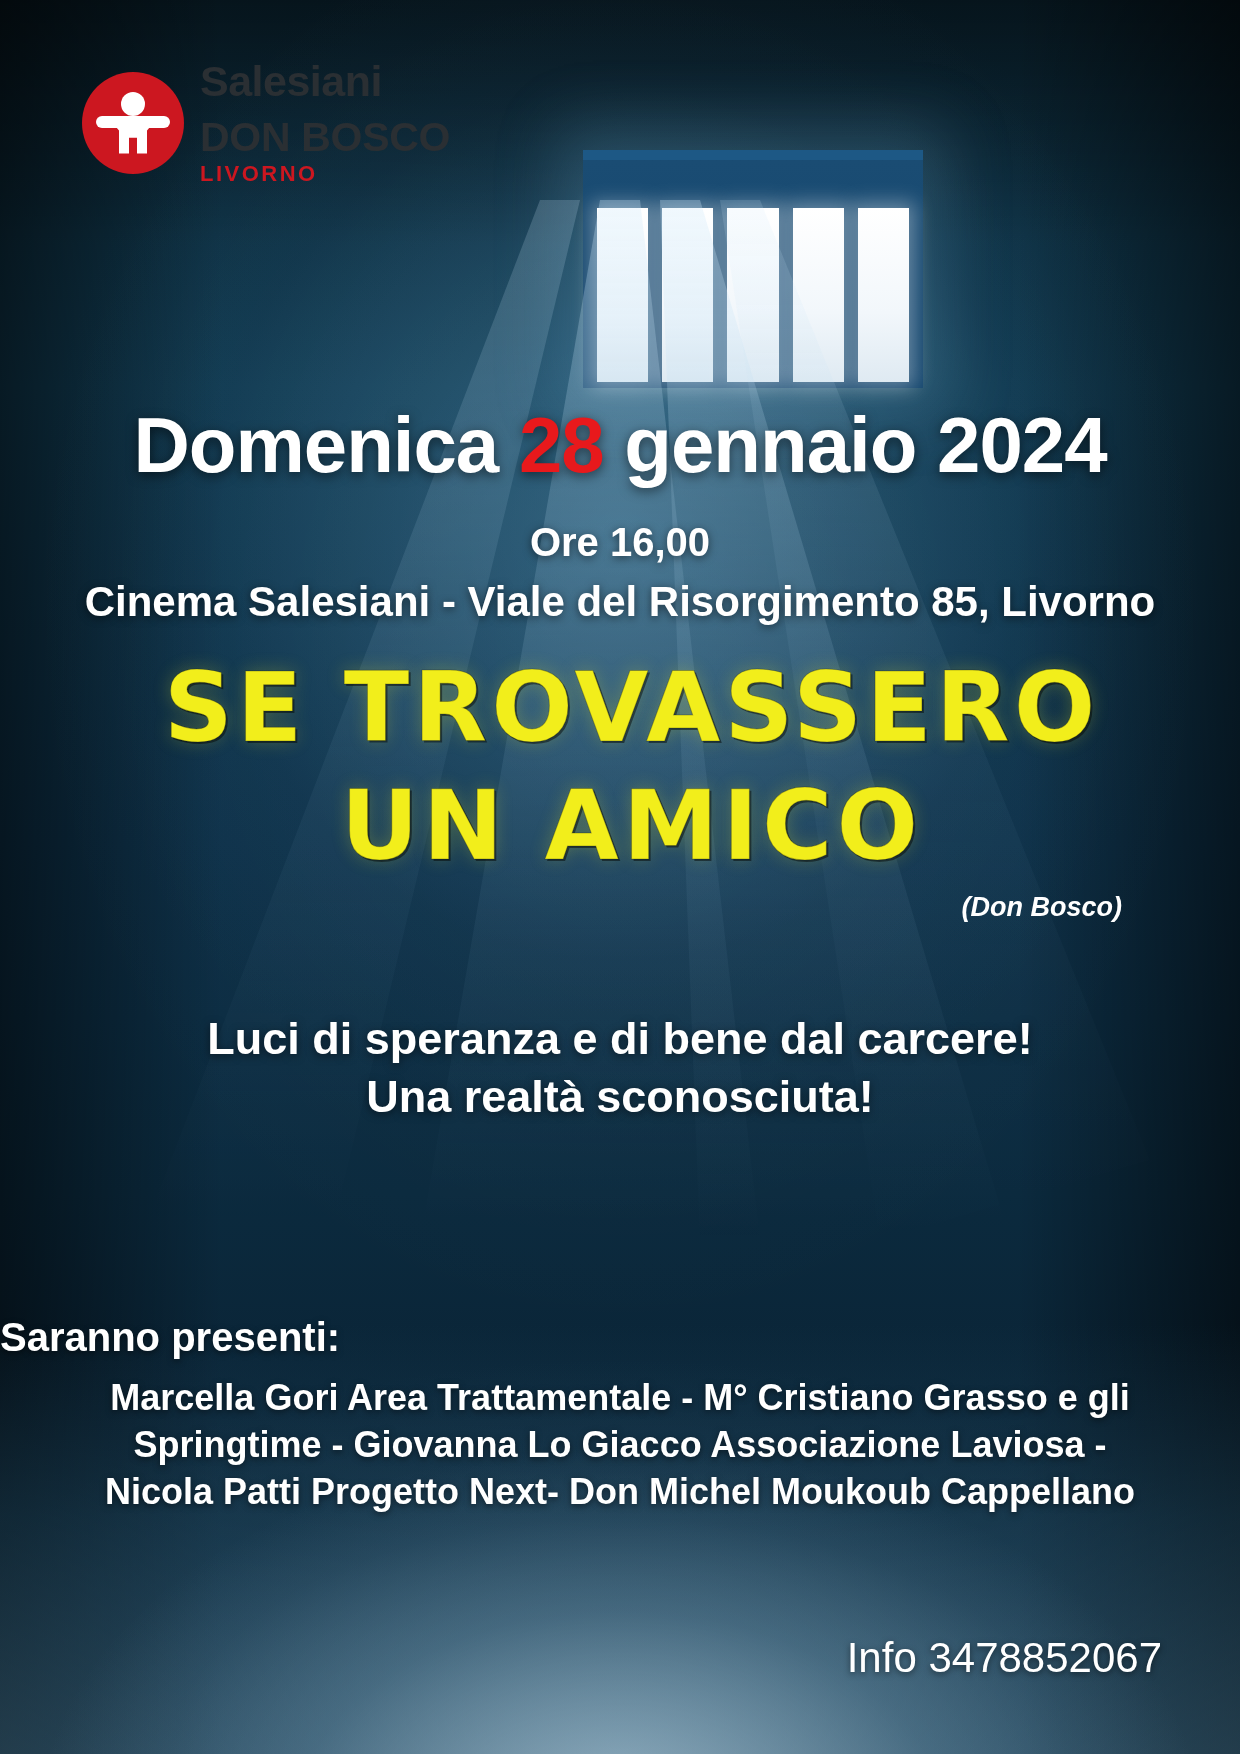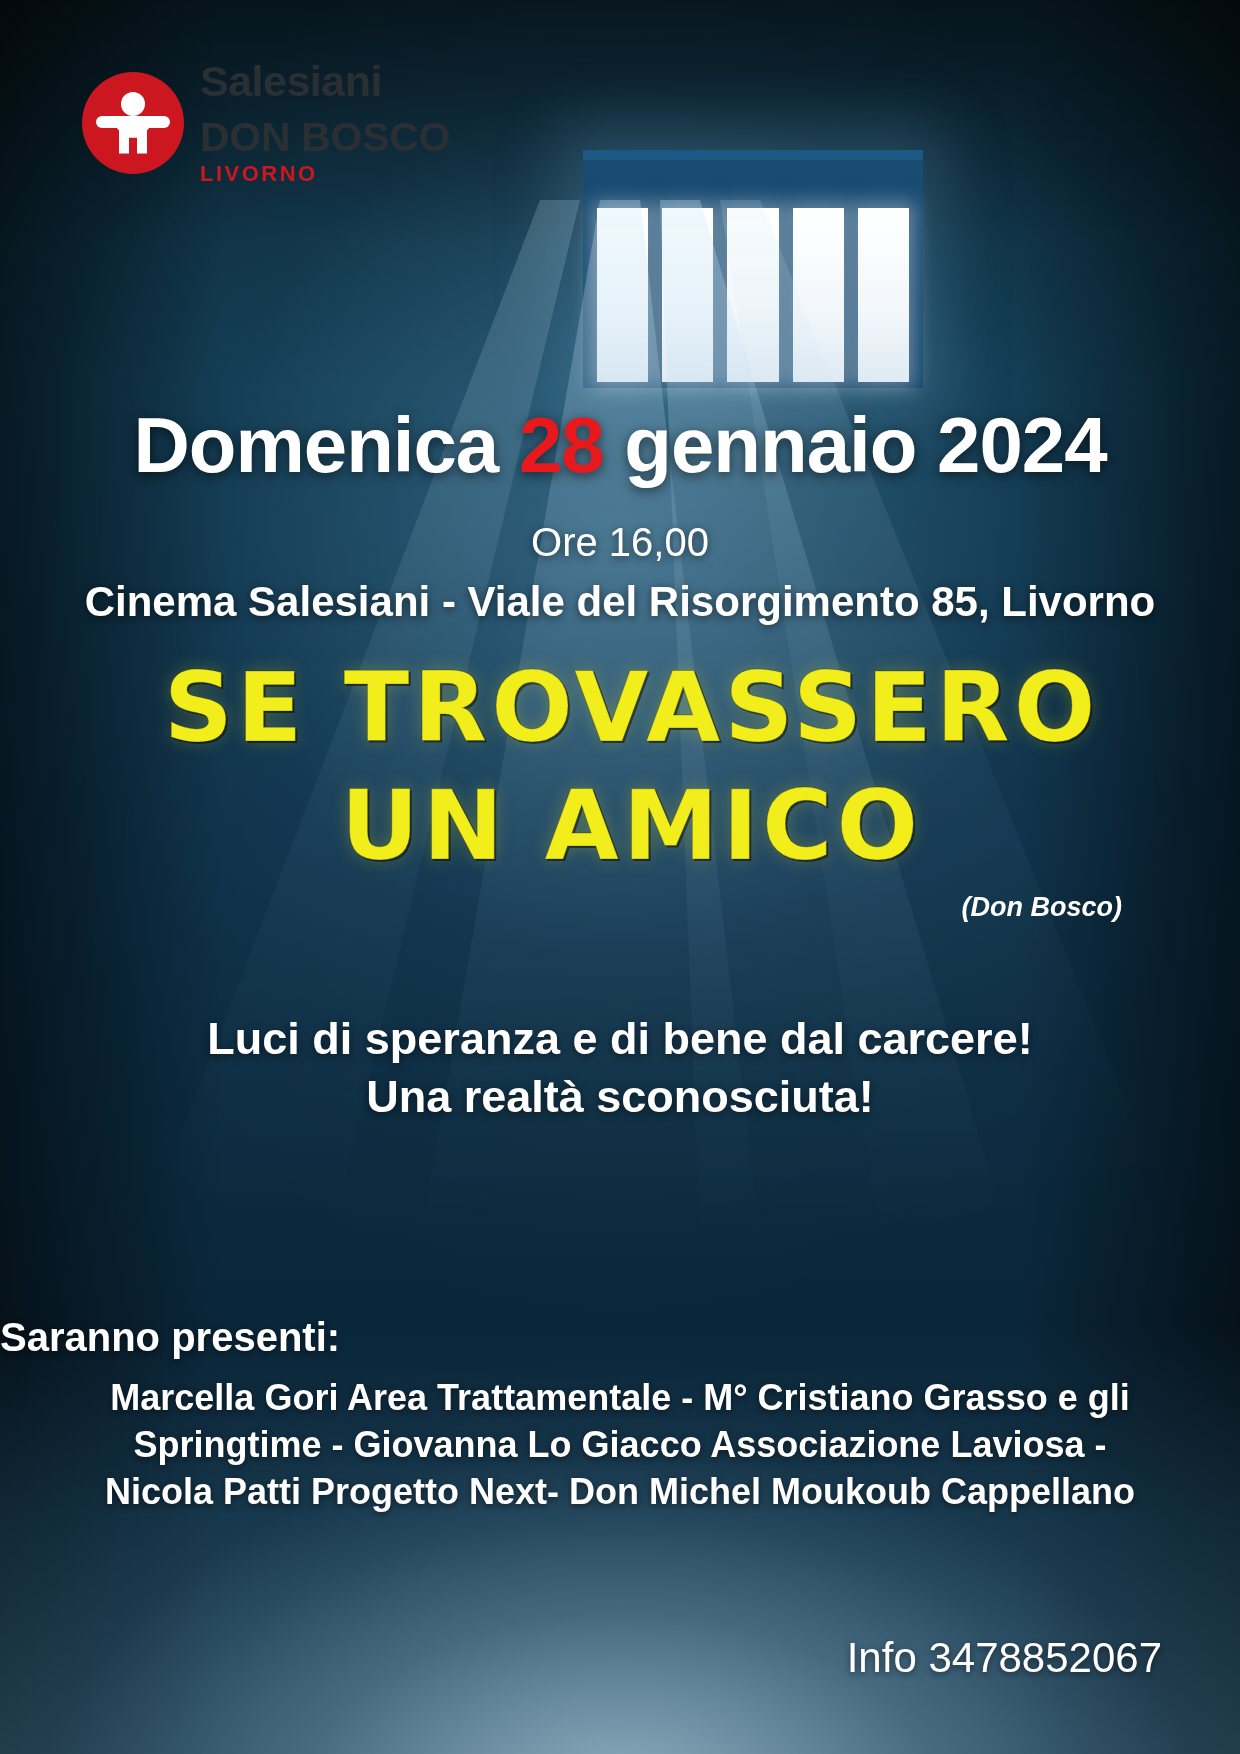--- a/index.html
+++ b/index.html
@@ -166,21 +166,21 @@
     color: #e8191c;
   }
 
   .time-line {
     position: absolute;
     left: 0; right: 0;
     top: 520px;
     text-align: center;
     color: #ffffff;
     font-size: 40px;
-    font-weight: normal;
+    font-weight: bold;
     text-shadow: 0 2px 8px rgba(0,0,0,0.55);
   }
   .venue-line {
     position: absolute;
     left: 0; right: 0;
     top: 578px;
     text-align: center;
     color: #ffffff;
     font-size: 42px;
     font-weight: bold;

